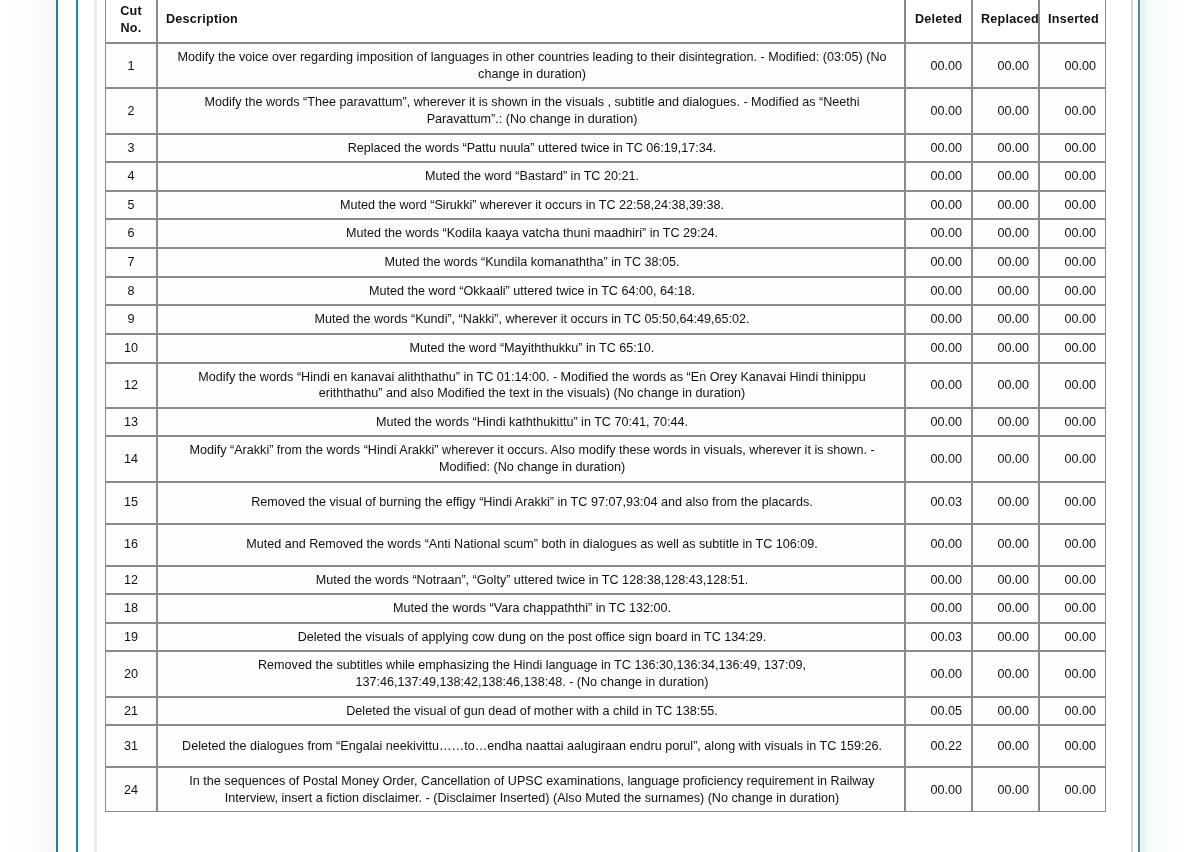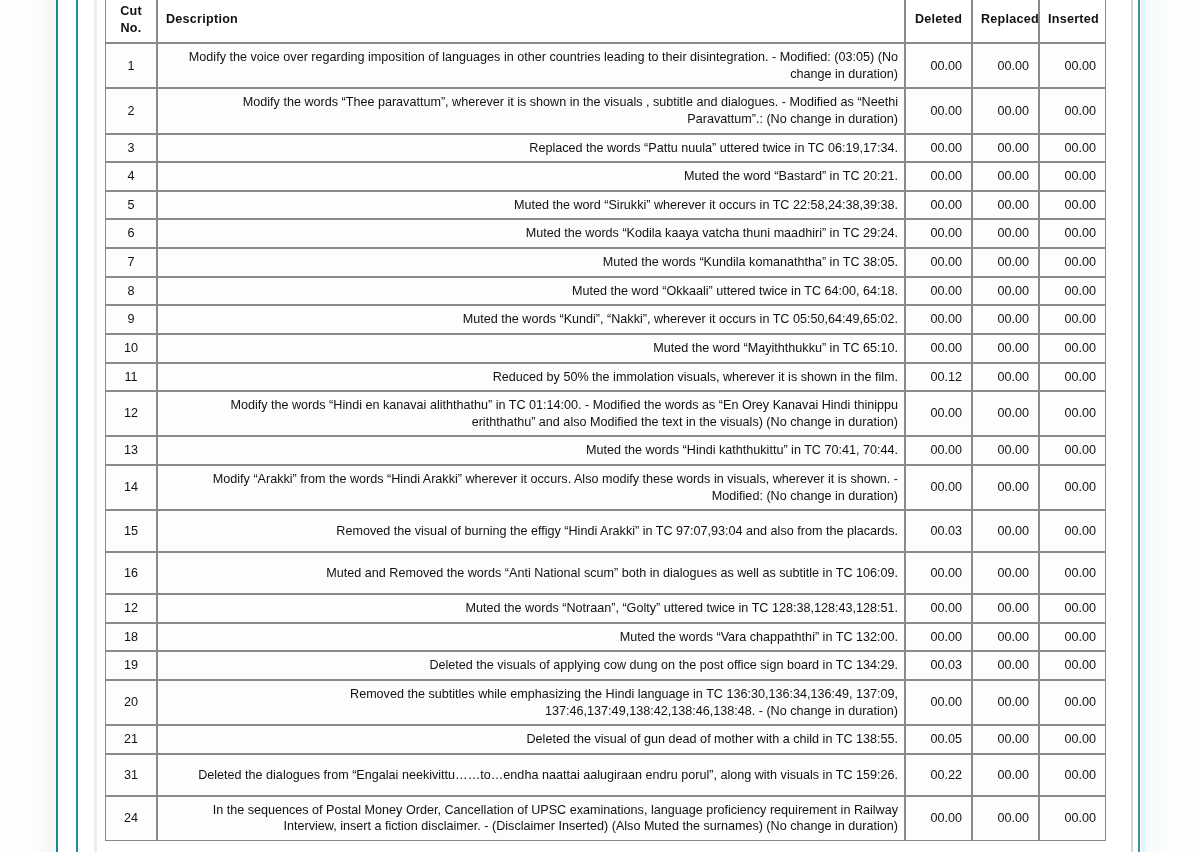--- a/index.html
+++ b/index.html
@@ -99,21 +99,21 @@
   }
   th.h-no   { text-align: center; line-height: 1.18; padding-left: 4px; padding-right: 4px;}
   th.h-desc { text-align: left; padding-left: 9px; }
   th.h-num  { text-align: center; }
 
   td.cell-no {
     text-align: center;
     font-size: 13px;
   }
   td.cell-desc {
-    text-align: right;
+    text-align: center;
     padding: 5px 6px 5px 8px;
     font-size: 12.7px;
     line-height: 1.35;
   }
   td.cell-num {
     text-align: right;
     padding-right: 9px;
     font-size: 12.8px;
   }
   tr.tall td  { height: 42px; }
@@ -221,27 +221,20 @@
             <td class="cell-num">00.00</td>
             <td class="cell-num">00.00</td>
           </tr>
           <tr class="short">
             <td class="cell-no">10</td>
             <td class="cell-desc">Muted the word “Mayiththukku” in TC 65:10.</td>
             <td class="cell-num">00.00</td>
             <td class="cell-num">00.00</td>
             <td class="cell-num">00.00</td>
           </tr>
-          <tr class="short">
-            <td class="cell-no">11</td>
-            <td class="cell-desc">Reduced by 50% the immolation visuals, wherever it is shown in the film.</td>
-            <td class="cell-num">00.12</td>
-            <td class="cell-num">00.00</td>
-            <td class="cell-num">00.00</td>
-          </tr>
           <tr class="tall">
             <td class="cell-no">12</td>
             <td class="cell-desc">Modify the words “Hindi en kanavai aliththathu” in TC 01:14:00. - Modified the words as “En Orey Kanavai Hindi thinippu eriththathu” and also Modified the text in the visuals) (No change in duration)</td>
             <td class="cell-num">00.00</td>
             <td class="cell-num">00.00</td>
             <td class="cell-num">00.00</td>
           </tr>
           <tr class="short">
             <td class="cell-no">13</td>
             <td class="cell-desc">Muted the words “Hindi kaththukittu” in TC 70:41, 70:44.</td>

